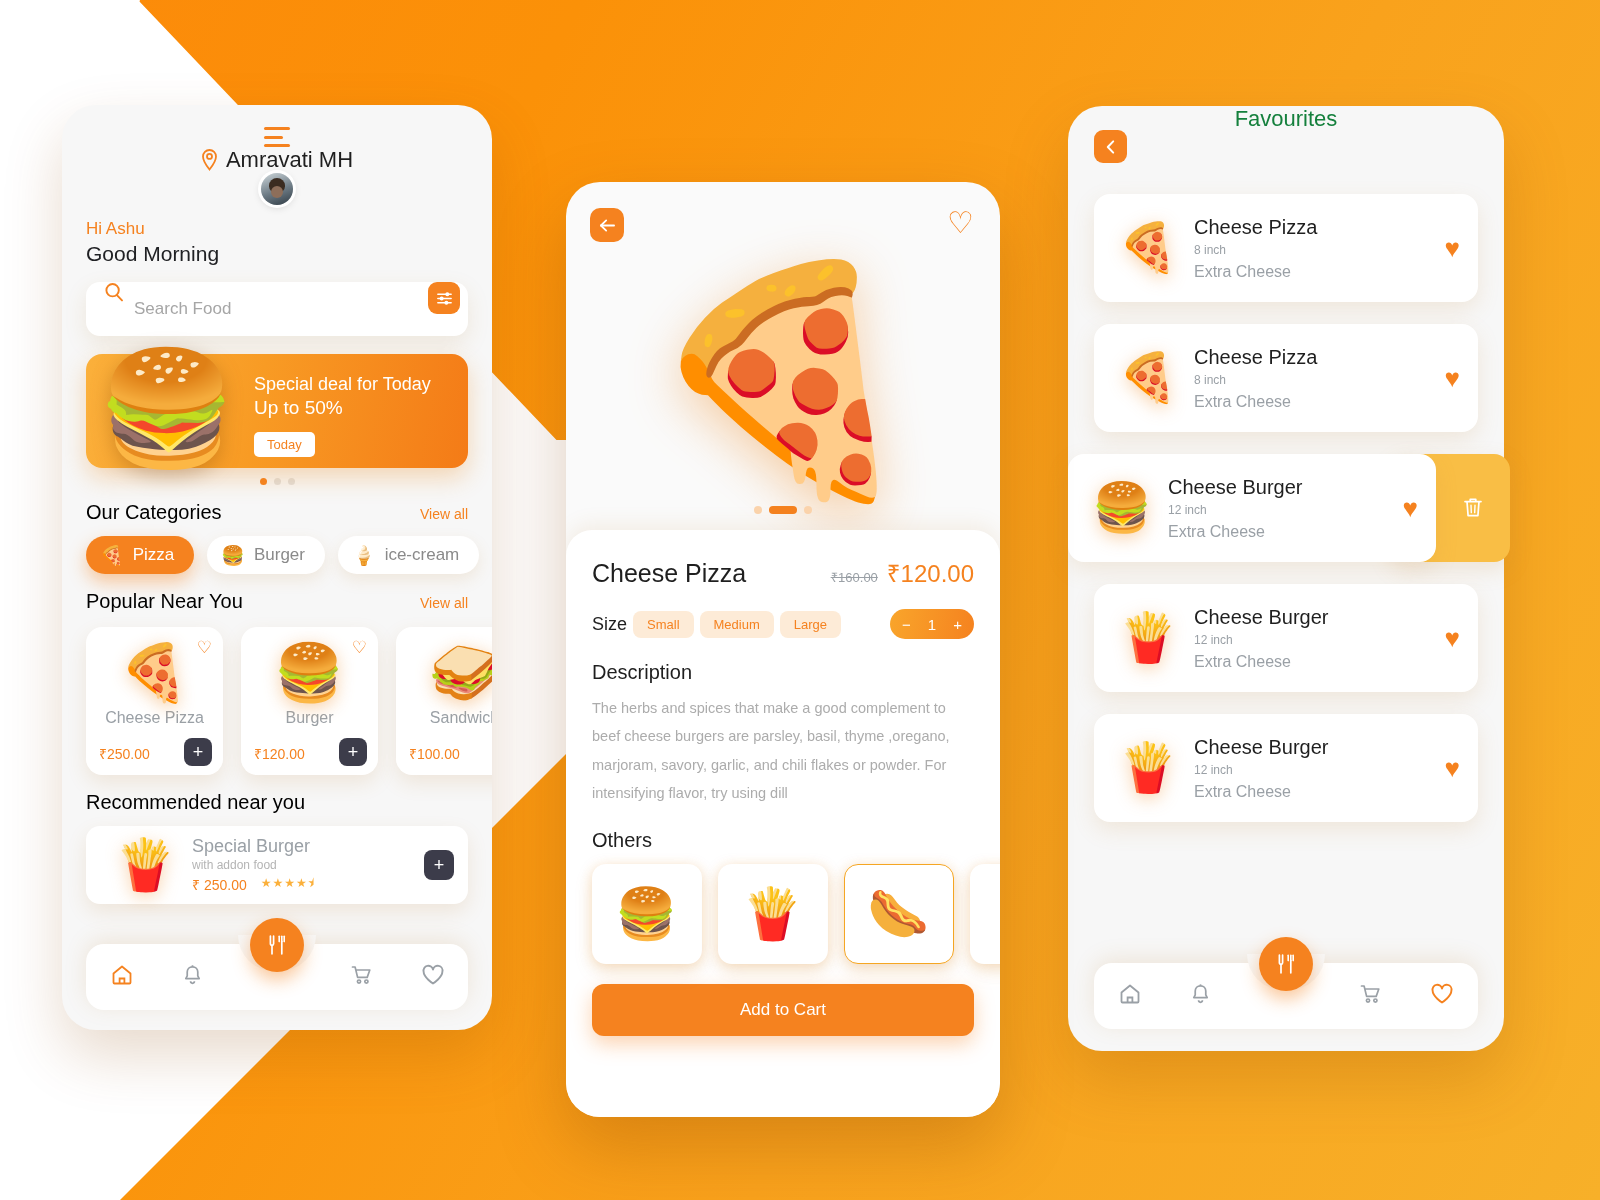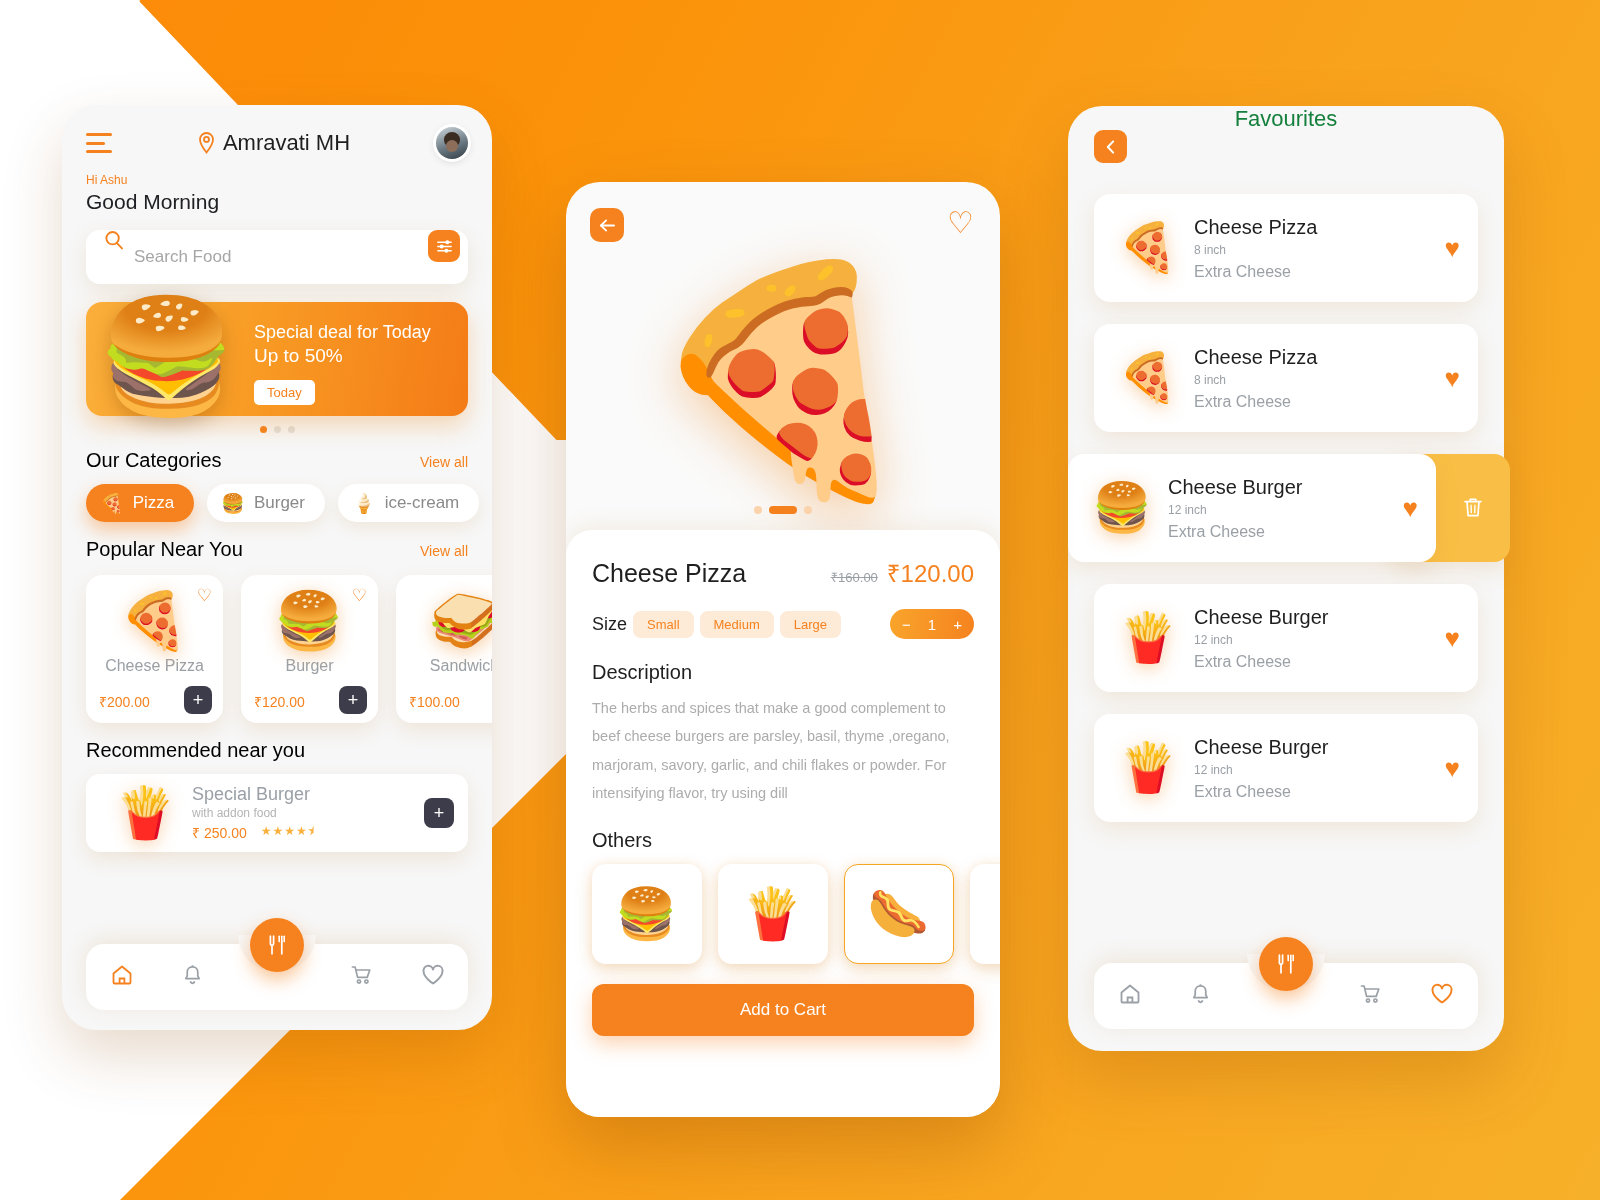--- a/index.html
+++ b/index.html
@@ -58,38 +58,39 @@
     z-index: 6;
     background: #F7F7F7;
   }
   .phone-inner { position: relative; width: 100%; height: 100%; overflow: hidden; border-radius: 34px; }
   #phone-fav .phone-inner { overflow: visible; }
 
   
   .home-topbar {
     display: flex; align-items: center; justify-content: space-between;
     padding: 22px 24px 0 24px;
+    flex-direction: column;
   }
   .hamburger { width: 26px; height: 20px; display:flex; flex-direction:column; justify-content:space-between; cursor:pointer; }
   .hamburger i { display:block; height:3px; border-radius:2px; background:#F5821F; }
   .hamburger i:nth-child(1){ width:26px; }
   .hamburger i:nth-child(2){ width:19px; }
   .hamburger i:nth-child(3){ width:26px; }
   .loc { display:flex; align-items:center; gap:8px; font-size:22px; color:#1f1f1f; }
   .avatar {
     width: 32px; height: 32px; border-radius: 50%;
     background: linear-gradient(160deg,#cfd8dc,#6d7b85 55%,#2f3b44);
     box-shadow: 0 0 0 3px #fff, 0 2px 8px rgba(0,0,0,.18);
     position: relative; overflow:hidden;
   }
   .avatar::before{ content:""; position:absolute; left:8px; top:5px; width:16px; height:15px; border-radius:50% 50% 45% 45%; background:#3b2c21; }
   .avatar::after{ content:""; position:absolute; left:10px; top:13px; width:12px; height:12px; border-radius:50%; background:#8d6e5a; }
 
   .greet { padding: 14px 24px 0 24px; }
-  .greet .hi { font-size: 12px; color:#F5821F; font-weight:400; }
+  .greet .hi { font-size: 17px; color:#F5821F; font-weight:400; }
   .greet .gm { font-size: 21px; color:#202124; margin-top:3px; }
 
   
   .search-wrap { margin: 16px 24px 0 24px; }
   .search {
     background:#fff; border-radius:14px; height:54px;
     display:flex; gap:10px; padding: 0 8px 0 18px;
     box-shadow: 0 8px 22px rgba(180,120,40,.13);
   }
   .search input {
@@ -375,21 +376,21 @@
   <div class="sec-head">
     <span class="title">Popular Near You</span>
     <span class="viewall">View all</span>
   </div>
 
   <div class="pop-row">
     <div class="pop-card">
       <span class="heart">♡</span>
       <div class="pic">🍕</div>
       <div class="nm">Cheese Pizza</div>
-      <div class="pr">₹200.00</div>
+      <div class="pr">₹250.00</div>
       <div class="add">
             <span>+</span>
           </div>
     </div>
     <div class="pop-card">
       <span class="heart">♡</span>
       <div class="pic">🍔</div>
       <div class="nm">Burger</div>
       <div class="pr">₹120.00</div>
       <div class="add">

